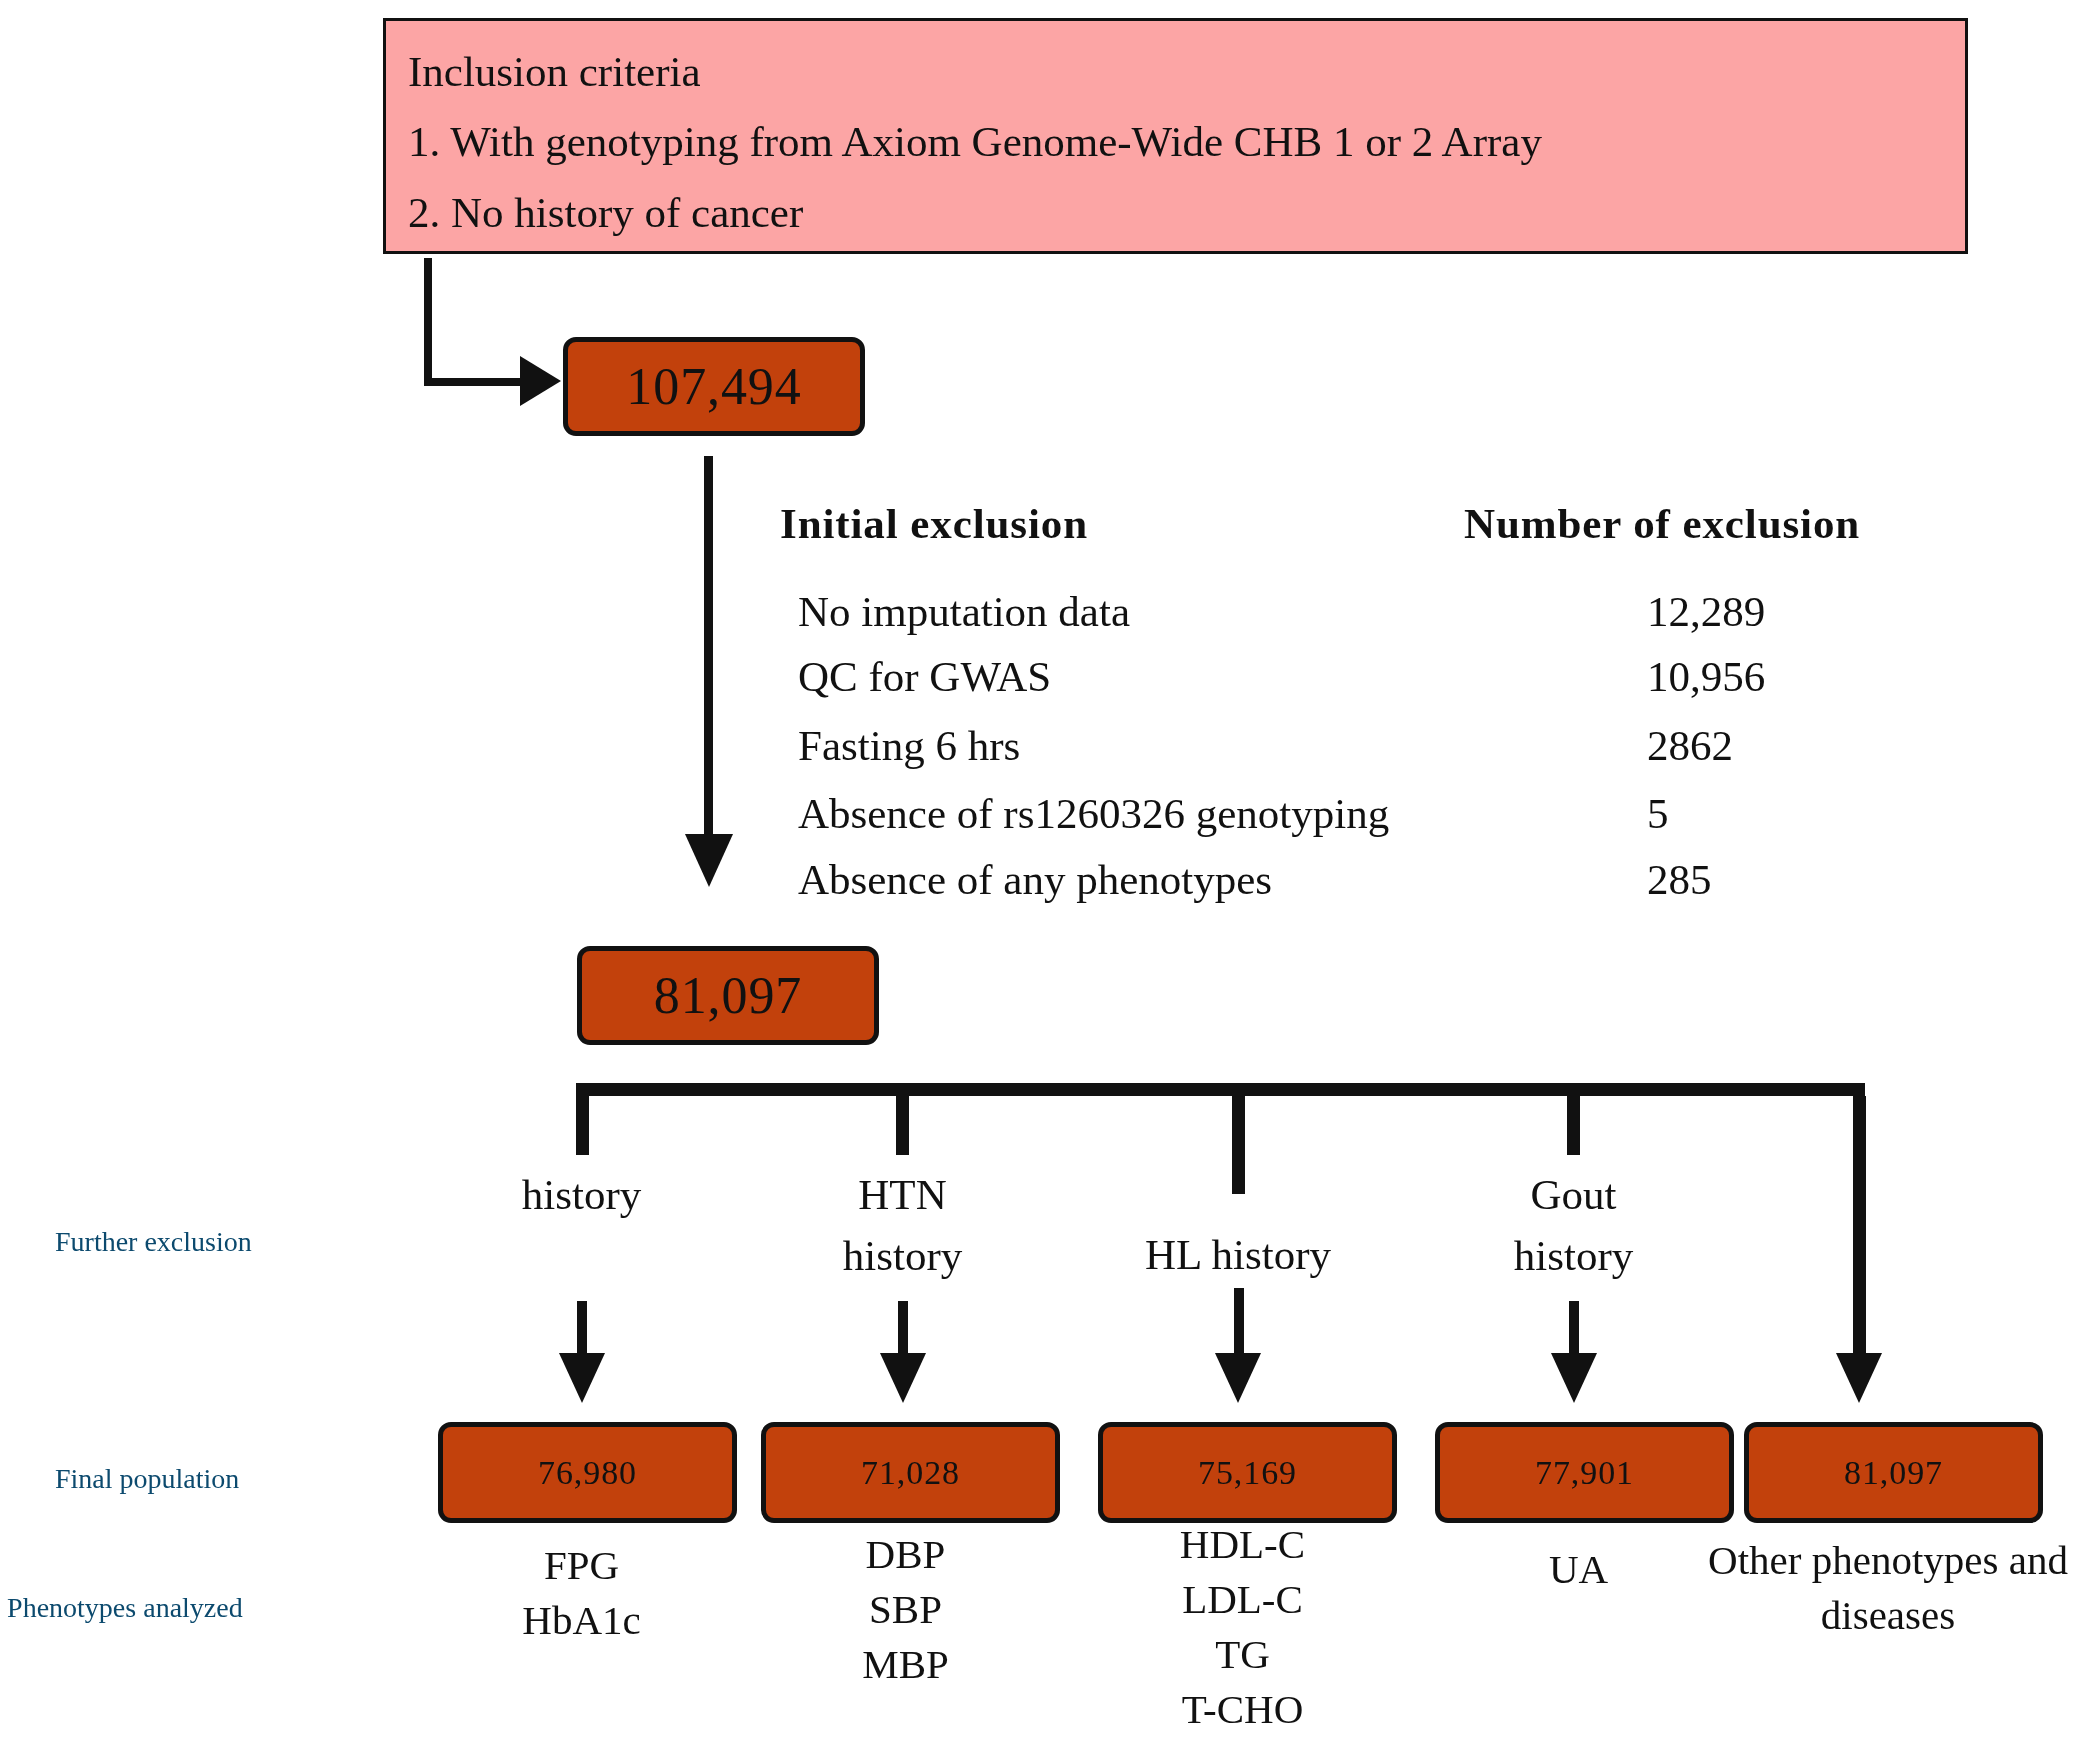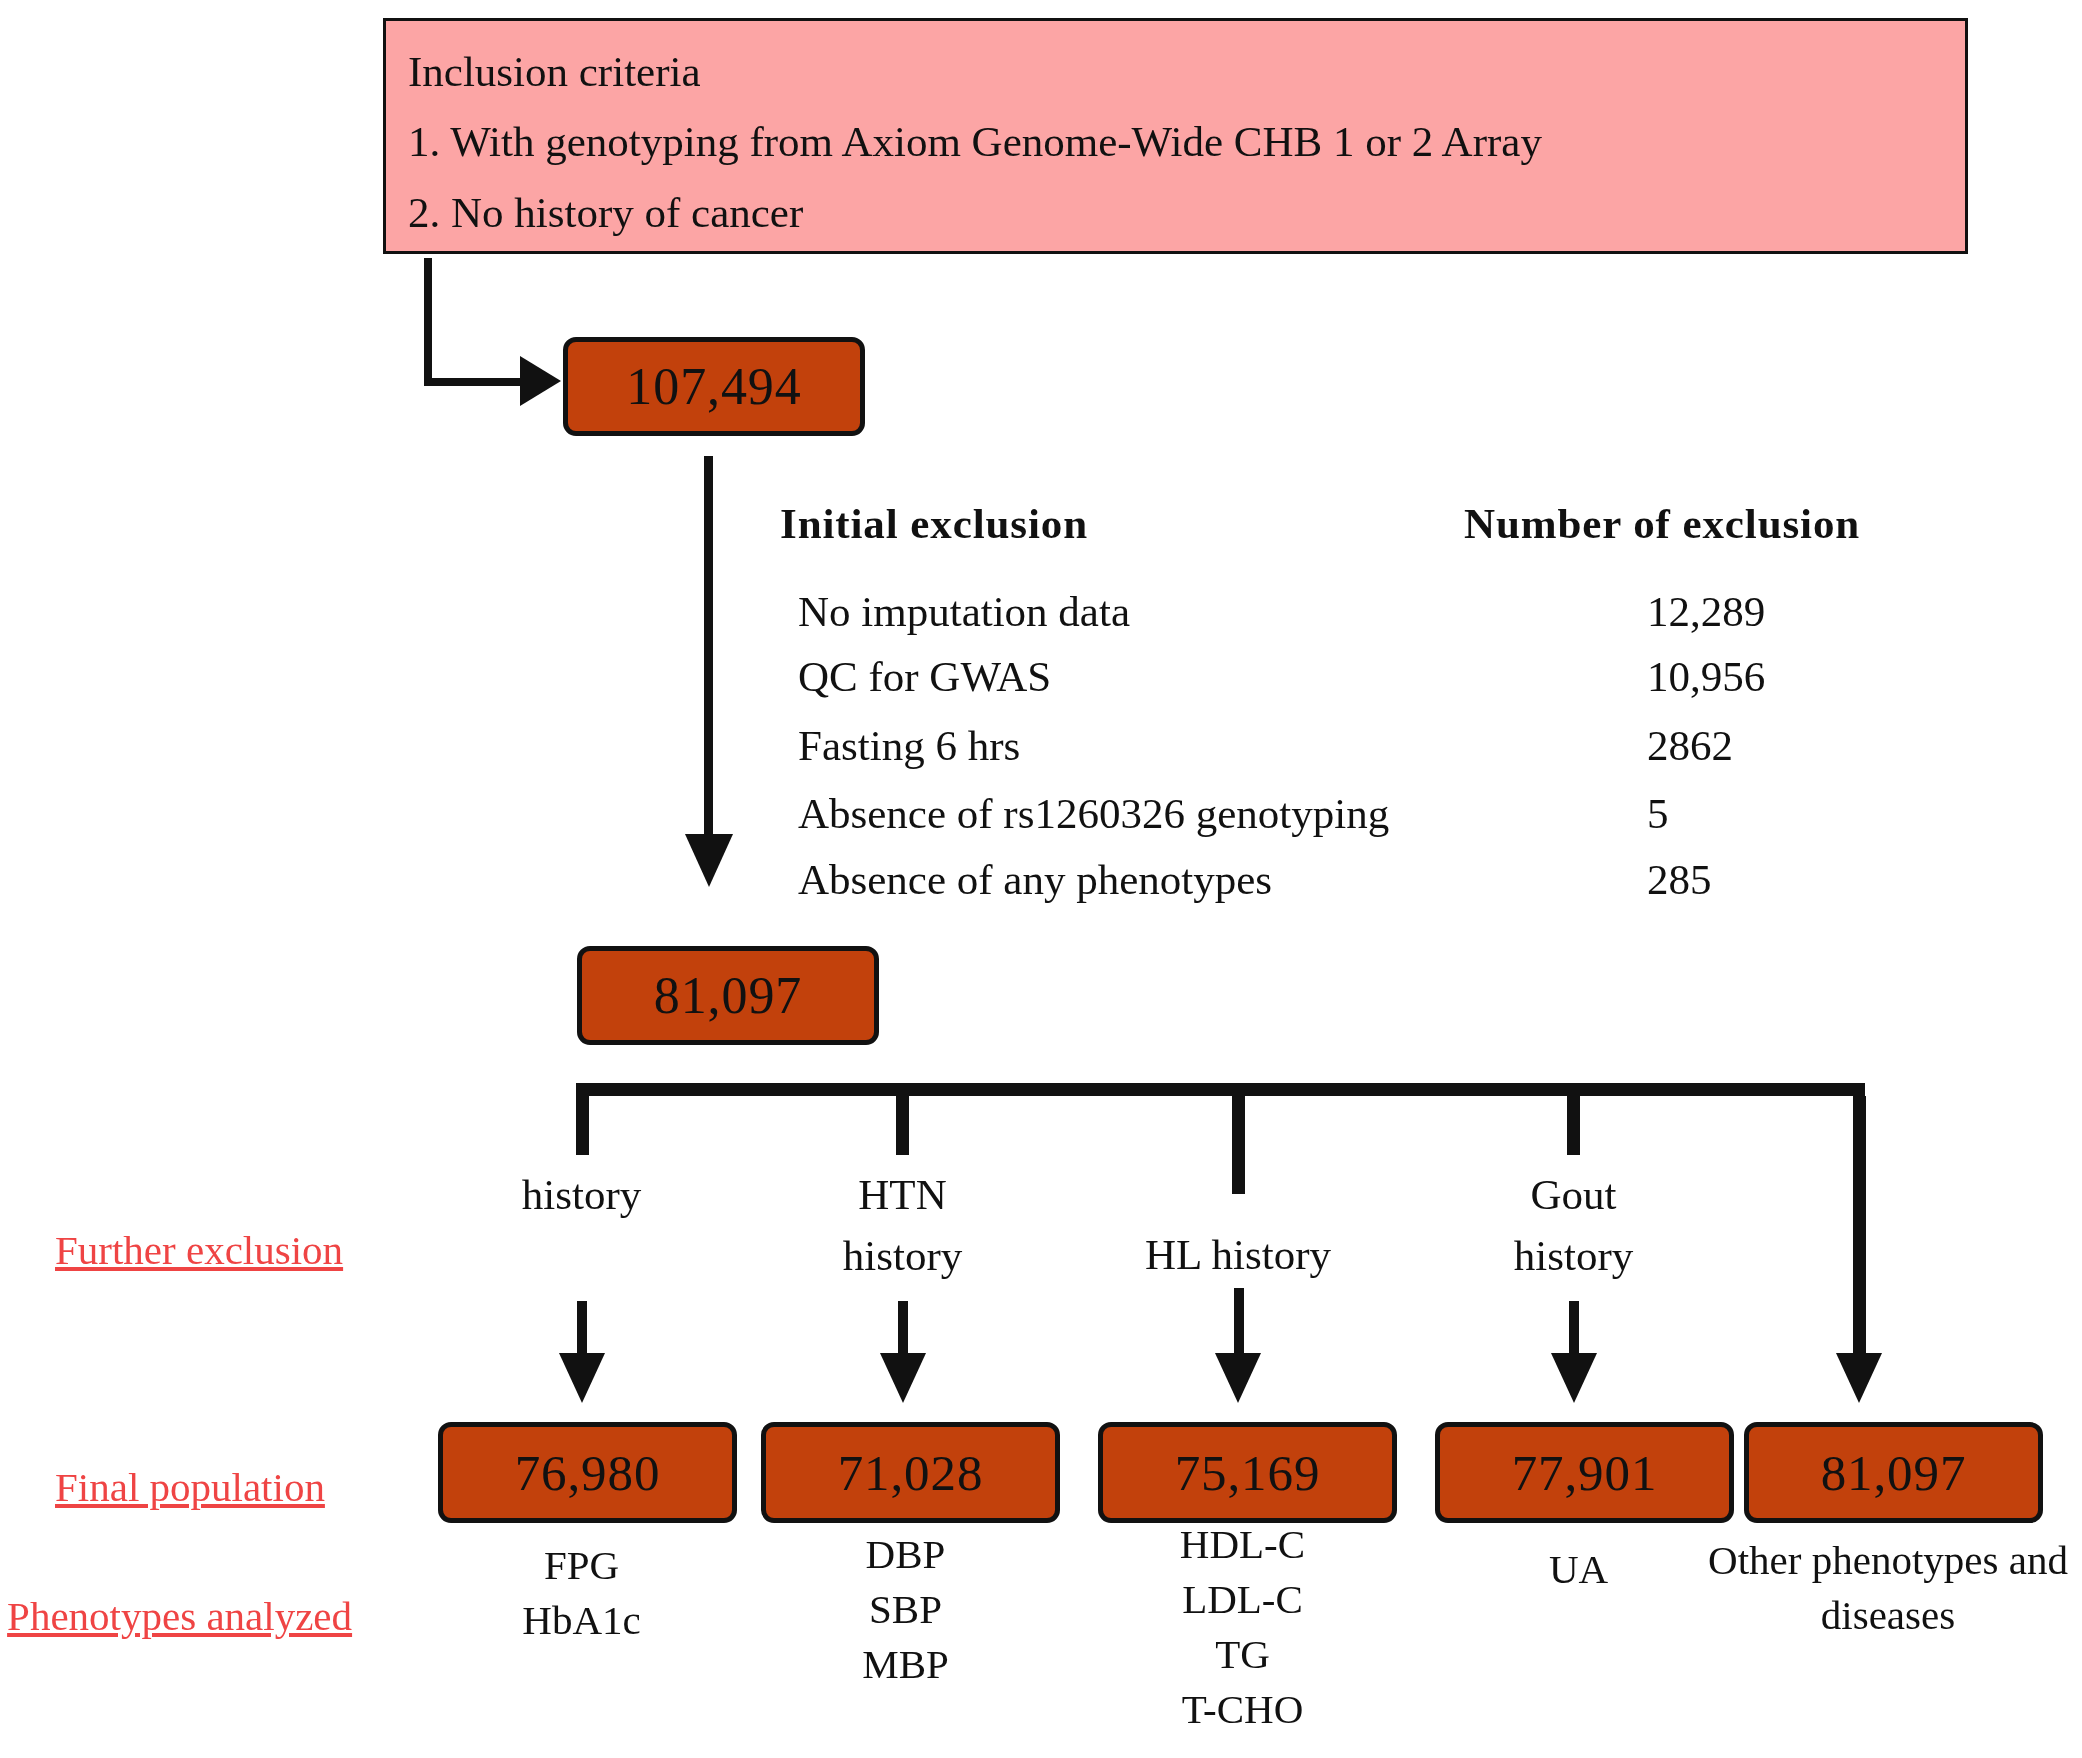--- a/index.html
+++ b/index.html
@@ -12,27 +12,27 @@
     border-left:23px solid transparent;border-right:23px solid transparent;
     border-top:50px solid #111111;}
   .arrow-right{position:absolute;width:0;height:0;
     border-top:25px solid transparent;border-bottom:25px solid transparent;
     border-left:41px solid #111111;}
   .rect-box{position:absolute;border:3.6px solid #111111;background:#fca5a5;}
   .incl-text{position:absolute;left:405px;top:28.5px;font-size:43px;line-height:70px;white-space:nowrap;}
   .node{position:absolute;border:5.3px solid #111111;border-radius:13px;background:#c2410c;
     display:flex;align-items:center;justify-content:center;
     font-size:52px;letter-spacing:0.9px;white-space:nowrap;}
-  .node.final{font-size:51px;text-align:center;}
+  .node.final{font-size:34px;text-align:center;}
   .excl-head{position:absolute;font-size:43px;font-weight:bold;letter-spacing:0.9px;white-space:nowrap;}
   .excl-label{position:absolute;left:798px;font-size:43px;white-space:nowrap;}
   .excl-count{position:absolute;left:1647px;font-size:43px;white-space:nowrap;}
   .branch-label{position:absolute;text-align:center;font-size:43px;line-height:61px;}
   .pheno{position:absolute;text-align:center;font-size:41px;line-height:55px;}
-  .side-label{position:absolute;font-size:41px;color:#ef4444;white-space:nowrap;text-decoration:underline;}
+  .side-label{position:absolute;font-size:28px;color:#0c4a6e;white-space:nowrap;}
 </style>
 </head>
 <body>
 
 <div id="canvas">
 
   <div class="rect-box" style="left:383px;top:18px;width:1579px;height:230px;">
     <div class="incl-text" style="left:22px;top:16px;">Inclusion criteria</div>
     <div class="incl-text" style="left:22px;top:86px;">1. With genotyping from Axiom Genome-Wide CHB 1 or 2 Array</div>
     <div class="incl-text" style="left:22px;top:157px;">2. No history of cancer</div>

